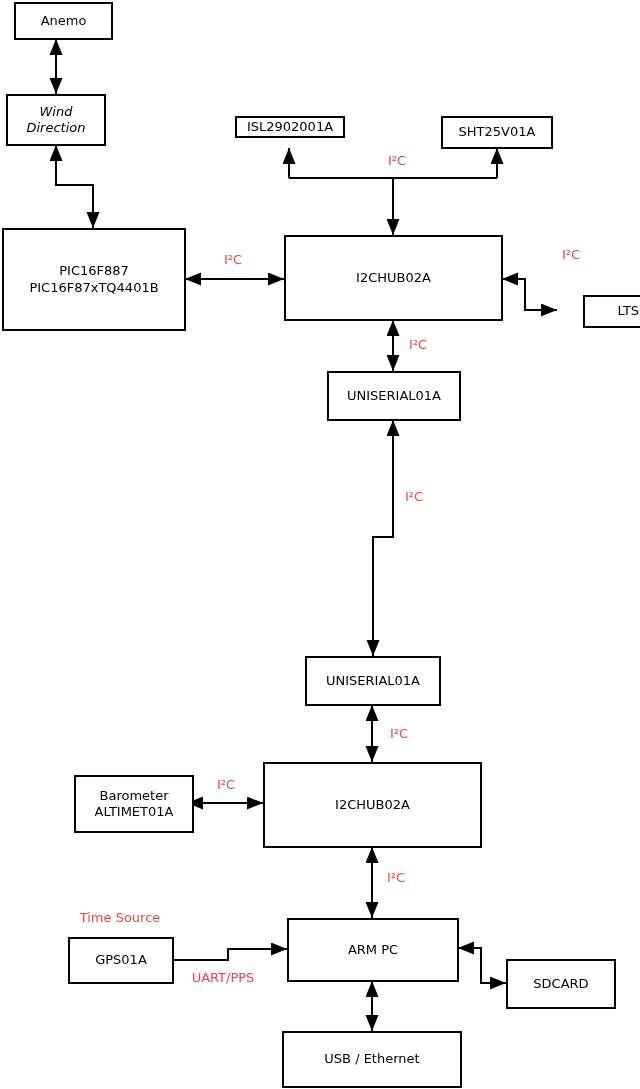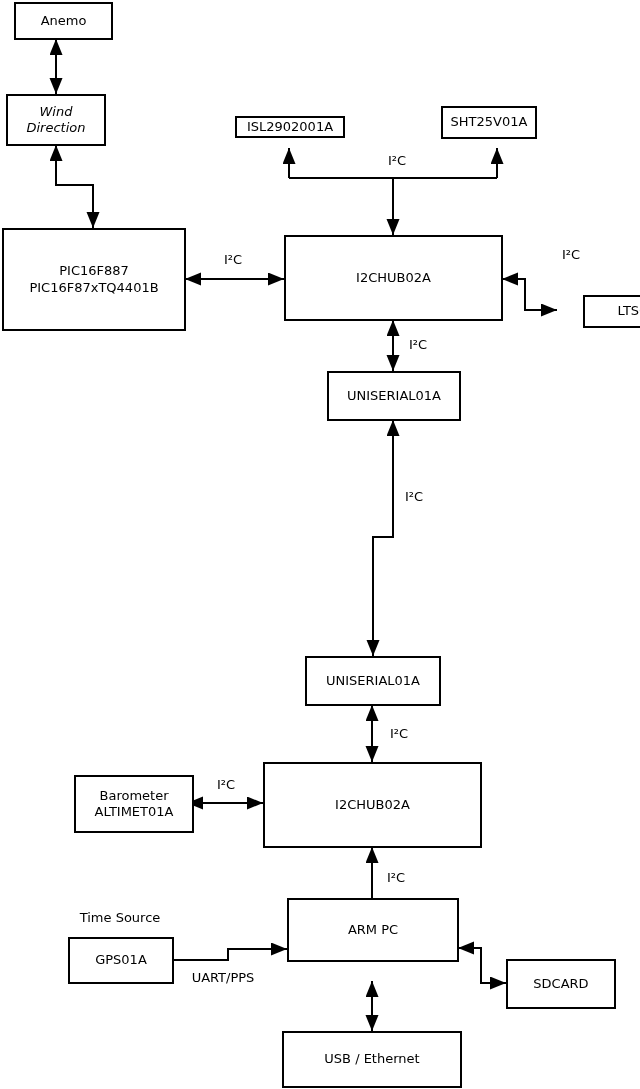--- a/index.html
+++ b/index.html
@@ -23,21 +23,21 @@
   }
   .node-label{
     font-size:13px;
     line-height:1.25;
     white-space:pre-line;
     color:#000000;
   }
   .edge-label{
     position:absolute;
     font-size:13px;
-    color:#000000;
+    color:#ef4444;
     transform:translateX(-50%);
     white-space:nowrap;
   }
 </style>
 </head>
 <body>
 
 <div id="diagram">
 
   <svg id="wires" viewBox="0 0 640 1089" xmlns="http://www.w3.org/2000/svg">
@@ -77,21 +77,21 @@
 
   <div class="node" style="left:2px;top:228px;width:184px;height:103px;">
     <span class="node-label">PIC16F887
 PIC16F87xTQ4401B</span>
   </div>
 
   <div class="node" style="left:235px;top:116px;width:110px;height:22px;">
     <span class="node-label">ISL2902001A</span>
   </div>
 
-  <div class="node" style="left:441px;top:106px;width:96px;height:33px;">
+  <div class="node" style="left:441px;top:116px;width:112px;height:33px;">
     <span class="node-label">SHT25V01A</span>
   </div>
 
   <div class="node" style="left:284px;top:235px;width:219px;height:86px;">
     <span class="node-label">I2CHUB02A</span>
   </div>
 
   <div class="node" style="left:583px;top:295px;width:83px;height:33px;padding-left:33px;">
     <span class="node-label">LTS01A</span>
   </div>
@@ -110,21 +110,21 @@
 
   <div class="node" style="left:74px;top:775px;width:120px;height:58px;">
     <span class="node-label">Barometer
 ALTIMET01A</span>
   </div>
 
   <div class="node" style="left:68px;top:937px;width:106px;height:47px;">
     <span class="node-label">GPS01A</span>
   </div>
 
-  <div class="node" style="left:287px;top:898px;width:172px;height:64px;">
+  <div class="node" style="left:287px;top:918px;width:172px;height:64px;">
     <span class="node-label">ARM PC</span>
   </div>
 
   <div class="node" style="left:506px;top:959px;width:110px;height:50px;">
     <span class="node-label">SDCARD</span>
   </div>
 
   <div class="node" style="left:282px;top:1031px;width:180px;height:57px;">
     <span class="node-label">USB / Ethernet</span>
   </div>

